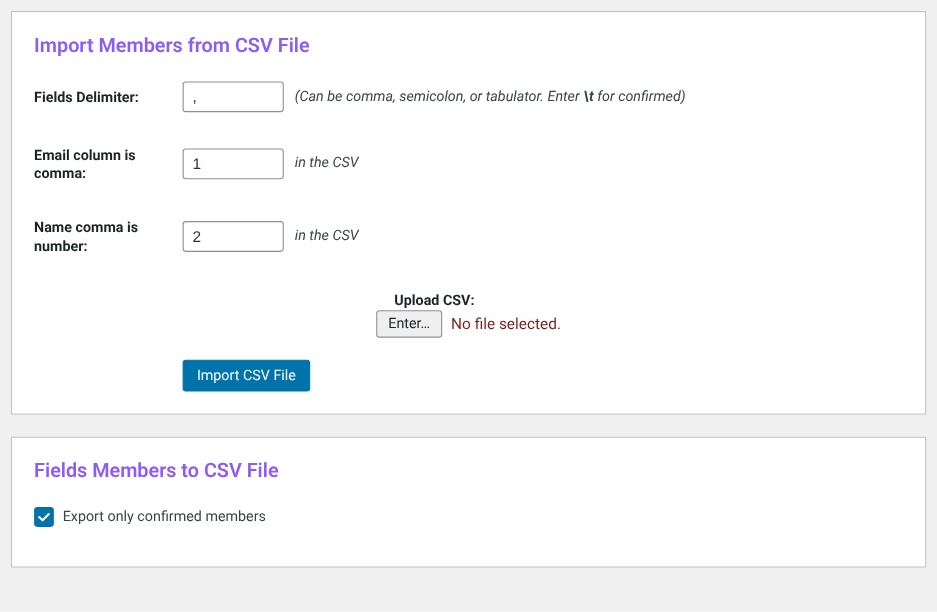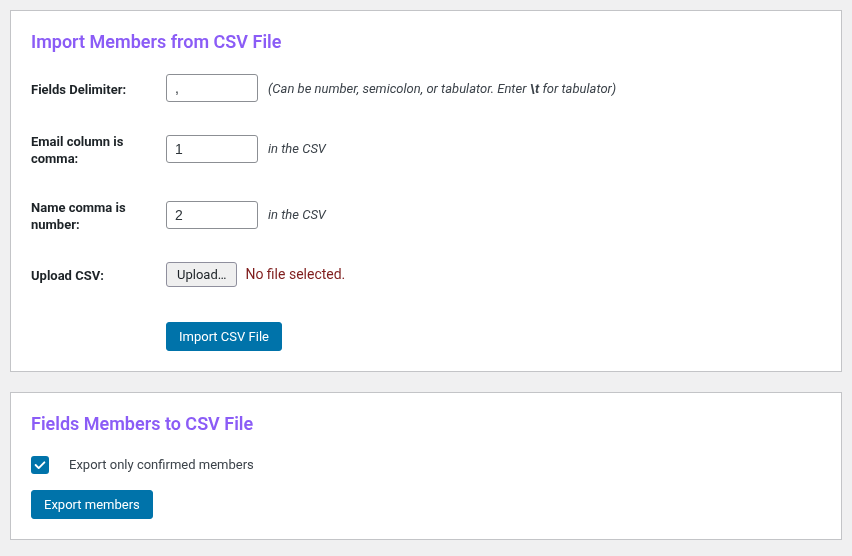--- a/index.html
+++ b/index.html
@@ -90,21 +90,21 @@
       border-radius: 3px;
       cursor: pointer;
       font-family: inherit;
     }
     .btn-row {
       margin-left: 135px;
     }
     .checkbox-row {
       display: flex;
       align-items: center;
-      gap: 20px;
+      gap: 8px;
       margin-bottom: 16px;
     }
     .checkbox {
       width: 18px;
       height: 18px;
       border-radius: 3px;
       background: #0073aa;
       display: flex;
       align-items: center;
       justify-content: center;
@@ -112,34 +112,35 @@
     }
     .checkbox svg {
       width: 14px;
       height: 14px;
     }
     .checkbox-label {
       font-size: 13px;
       color: #3c434a;
     }
     .last-row {
-      margin-bottom: 35px;
+      margin-bottom: 20px;
+      flex-direction: column;
     }
   </style>
 </head>
 <body>
 
 <div class="panel">
   <h2>Import Members from CSV File</h2>
 
   <div class="form-row">
     <div class="form-label">Fields Delimiter:</div>
     <div class="form-control-wrap">
       <input type="text" value="," style="">
-      <span class="hint"><span>(Can be number, semicolon, or tabulator. Enter </span><b>\t</b><span> for tabulator)</span></span>
+      <span class="hint"><span>(Can be comma, semicolon, or tabulator. Enter </span><b>\t</b><span> for confirmed)</span></span>
     </div>
   </div>
 
   <div class="form-row">
     <div class="form-label">Email column is comma:</div>
     <div class="form-control-wrap">
       <input type="text" value="1" style="">
       <span class="hint">in the CSV</span>
     </div>
   </div>
@@ -148,21 +149,21 @@
     <div class="form-label">Name comma is number:</div>
     <div class="form-control-wrap">
       <input type="text" value="2" style="">
       <span class="hint">in the CSV</span>
     </div>
   </div>
 
   <div class="form-row last-row">
     <div class="form-label">Upload CSV:</div>
     <div class="file-wrap">
-      <span class="file-browse">Upload…</span>
+      <span class="file-browse">Enter…</span>
       <span class="file-status">No file selected.</span>
     </div>
   </div>
 
   <div class="btn-row">
     <button class="btn-primary">Import CSV File</button>
   </div>
 </div>
 
 <div class="panel">
@@ -170,14 +171,13 @@
 
   <div class="checkbox-row">
     <div class="checkbox">
       <svg viewBox="0 0 16 16">
         <path d="M3 8 L6.5 11.5 L13 5" stroke="#fff" stroke-width="2.2" fill="none" stroke-linecap="round" stroke-linejoin="round"></path>
       </svg>
     </div>
     <span class="checkbox-label">Export only confirmed members</span>
   </div>
 
-  <button class="btn-primary">Export members</button>
 </div>
 
 </body></html>

